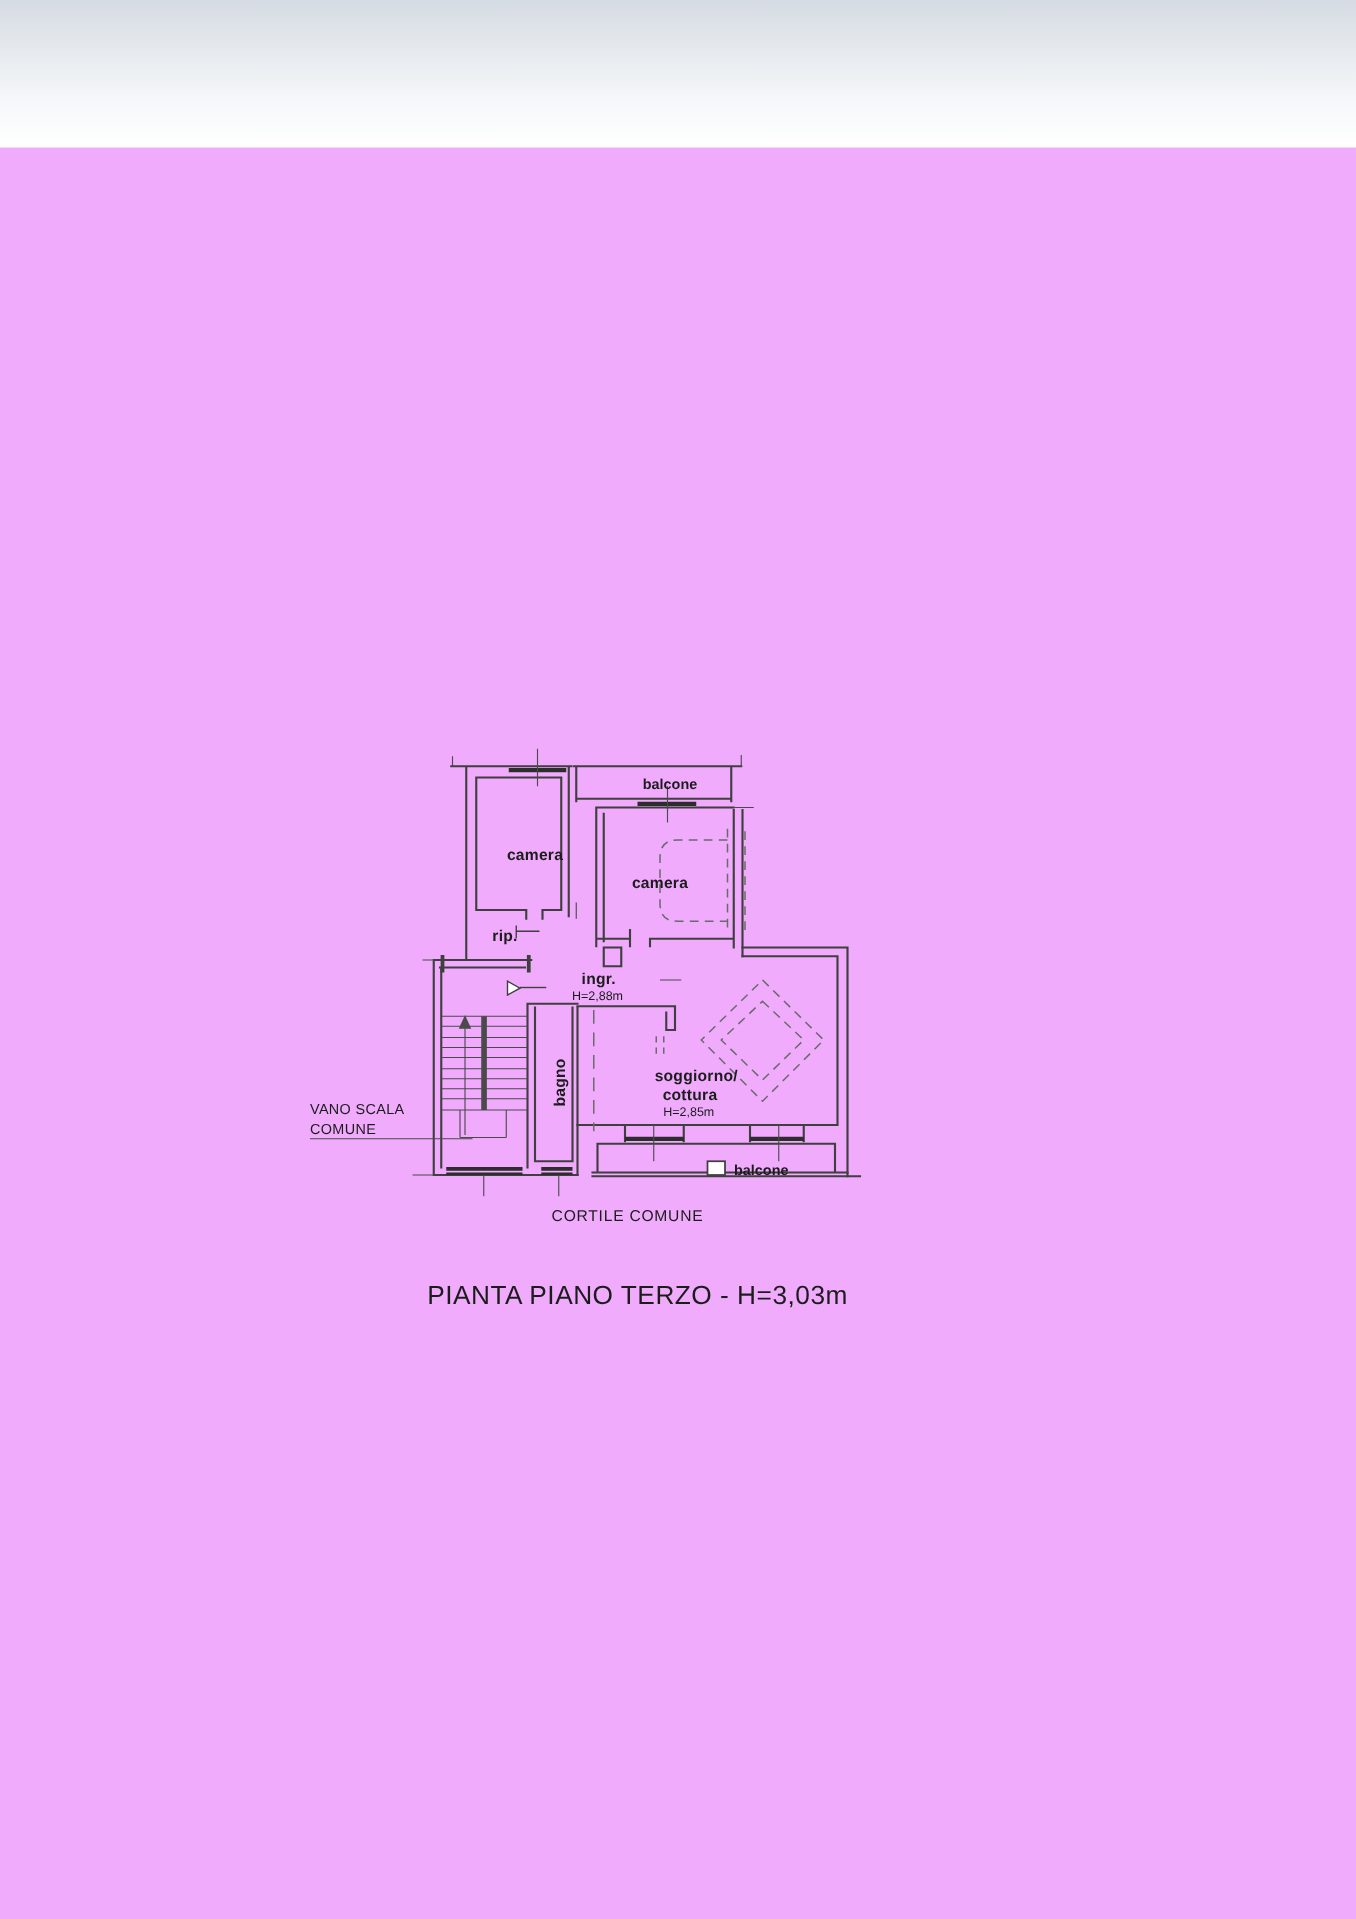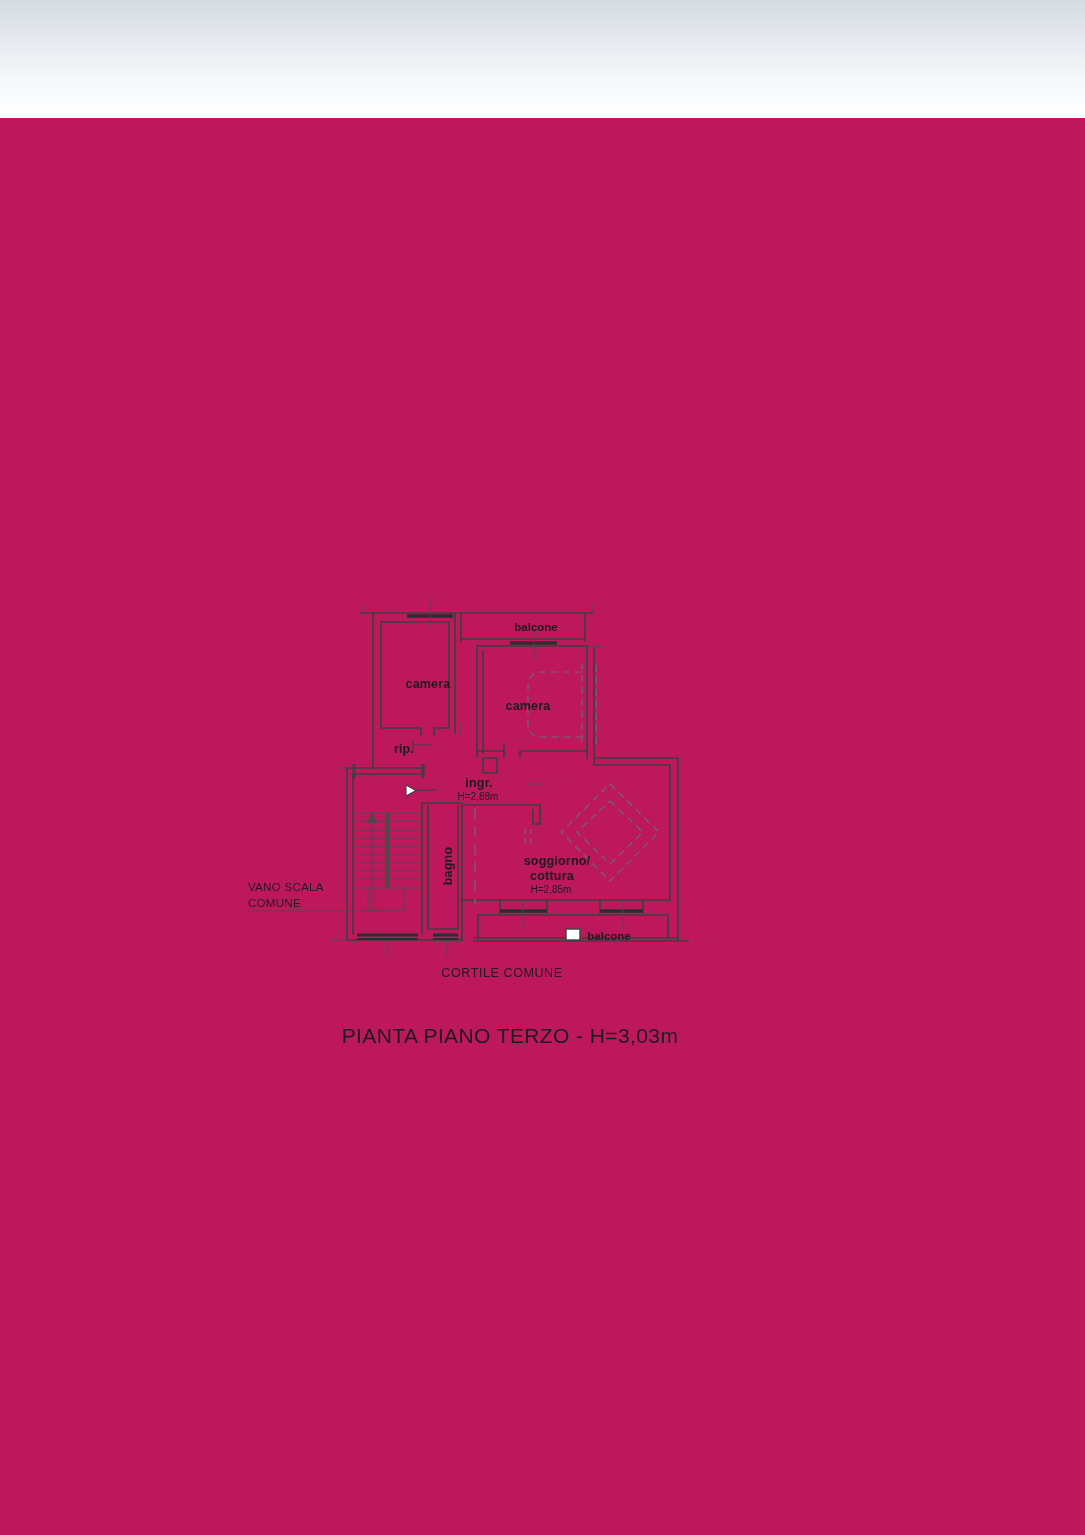--- a/index.html
+++ b/index.html
@@ -1,17 +1,17 @@
 <!DOCTYPE html>
 <html><head>
 <meta charset="utf-8">
 <style>
   html,body{margin:0;padding:0;}
   body{background:#ffffff;font-family:"Liberation Sans",sans-serif;}
-  .page{position:relative;width:1085px;height:1535px;background:#be185d;overflow:hidden;}
+  .page{position:relative;width:1085px;height:1535px;background:#f0abfc;overflow:hidden;}
   .sky-gradient{position:absolute;top:0;left:0;width:1085px;height:118px;
     background:linear-gradient(to bottom,#d5dbe2 0%,#e4e8ed 30%,#f6f8fa 70%,#ffffff 100%);}
   svg{position:absolute;top:0;left:0;}
   svg text{fill:#1c1c1c;}
   .room-label{font-size:12.5px;font-weight:bold;letter-spacing:.2px;}
   .small-label{font-size:10px;font-weight:normal;}
   .annot-label{font-size:11.5px;font-weight:normal;letter-spacing:.3px;}
   .balcone-label{font-size:11.5px;font-weight:bold;}
   .cortile-label{font-size:12.5px;font-weight:normal;letter-spacing:.6px;}
   .title-label{font-size:21px;font-weight:normal;letter-spacing:.4px;}

